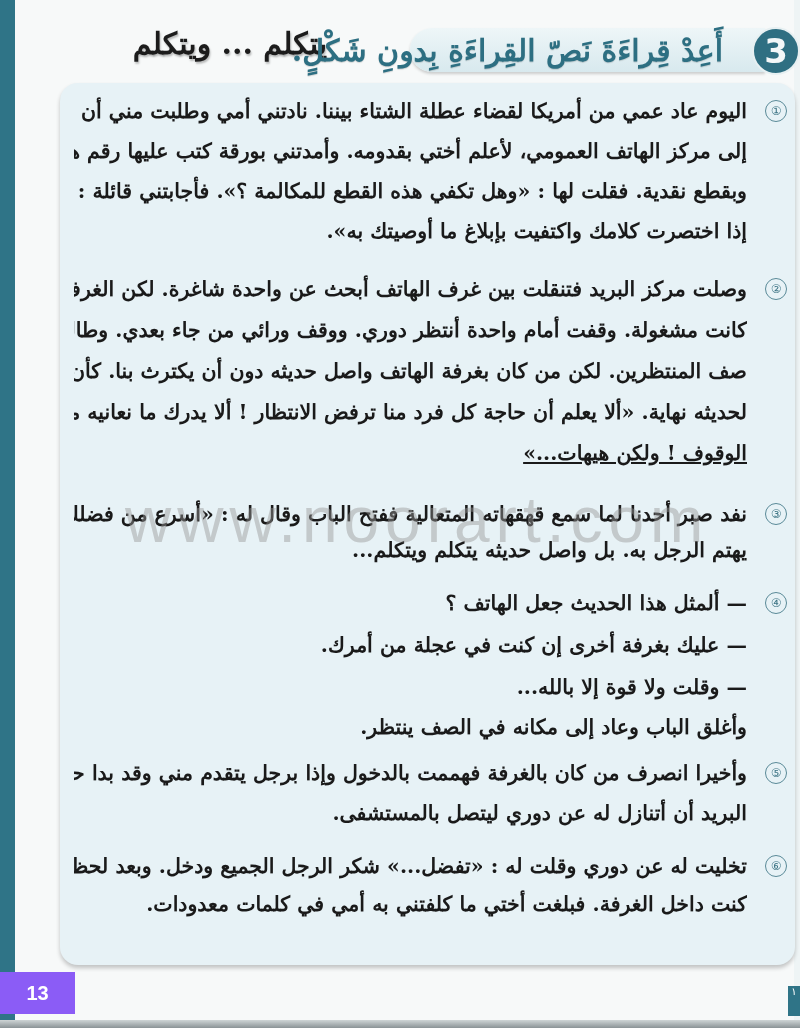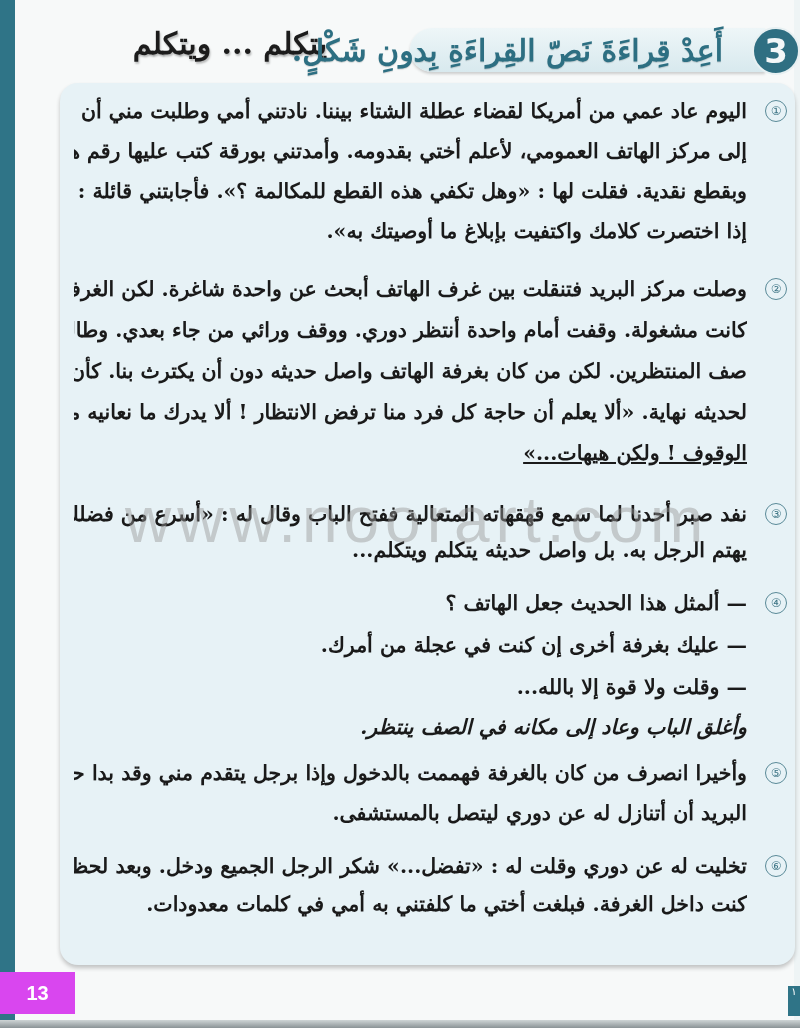--- a/index.html
+++ b/index.html
@@ -66,21 +66,21 @@
   }
   .line.short { text-align-last:right; }
   .watermark {
     position:absolute; left:80px; top:490px; width:700px; height:60px;
     font-family:"Liberation Sans", sans-serif; font-size:64px;
     color:rgba(150,150,150,0.45); letter-spacing:6px; pointer-events:none;
     line-height:60px; white-space:nowrap;margin-left:45px;
   }
   .page-num {
     position:absolute; left:0; top:972px; width:75px; height:42px;
-    background:#d946ef; color:#fff;
+    background:#8b5cf6; color:#fff;
     font-family:"Liberation Sans", sans-serif; font-weight:bold; font-size:20px;
     display:flex; align-items:center; justify-content:center;
   }
   .unit-tab {
     position:absolute; right:0; top:986px; width:12px; height:30px;
     background:#2f7487; color:#fff; font-size:10px;
     font-family:"DejaVu Sans", sans-serif;
     display:flex; align-items:flex-start; justify-content:center;
   }
   .bottom-edge {
@@ -124,21 +124,21 @@
     <span class="pnum" style="top:9px;">③</span>
     <div class="line" style="top:0px;">نفد صبر أحدنا لما سمع قهقهاته المتعالية ففتح الباب وقال له : «أسرع من فضلك». فلم</div>
     <div class="line short" style="top:36px;">يهتم الرجل به. بل واصل حديثه يتكلم ويتكلم...</div>
   </div>
 
   <div class="para" style="top:500px;">
     <span class="pnum" style="top:9px;">④</span>
     <div class="line short" style="top:0px;">— ألمثل هذا الحديث جعل الهاتف ؟</div>
     <div class="line short" style="top:42px;">— عليك بغرفة أخرى إن كنت في عجلة من أمرك.</div>
     <div class="line short" style="top:84px;">— وقلت ولا قوة إلا بالله...</div>
-    <div class="line short" style="top:124px;font-style:italic;">وأغلق الباب وعاد إلى مكانه في الصف ينتظر.</div>
+    <div class="line short" style="top:124px;">وأغلق الباب وعاد إلى مكانه في الصف ينتظر.</div>
   </div>
 
   <div class="para" style="top:670px;">
     <span class="pnum" style="top:9px;">⑤</span>
     <div class="line" style="top:0px;">وأخيرا انصرف من كان بالغرفة فهممت بالدخول وإذا برجل يتقدم مني وقد بدا حزينا،</div>
     <div class="line short" style="top:40px;">البريد أن أتنازل له عن دوري ليتصل بالمستشفى.</div>
   </div>
 
   <div class="para" style="top:763px;">
     <span class="pnum" style="top:9px;">⑥</span>

